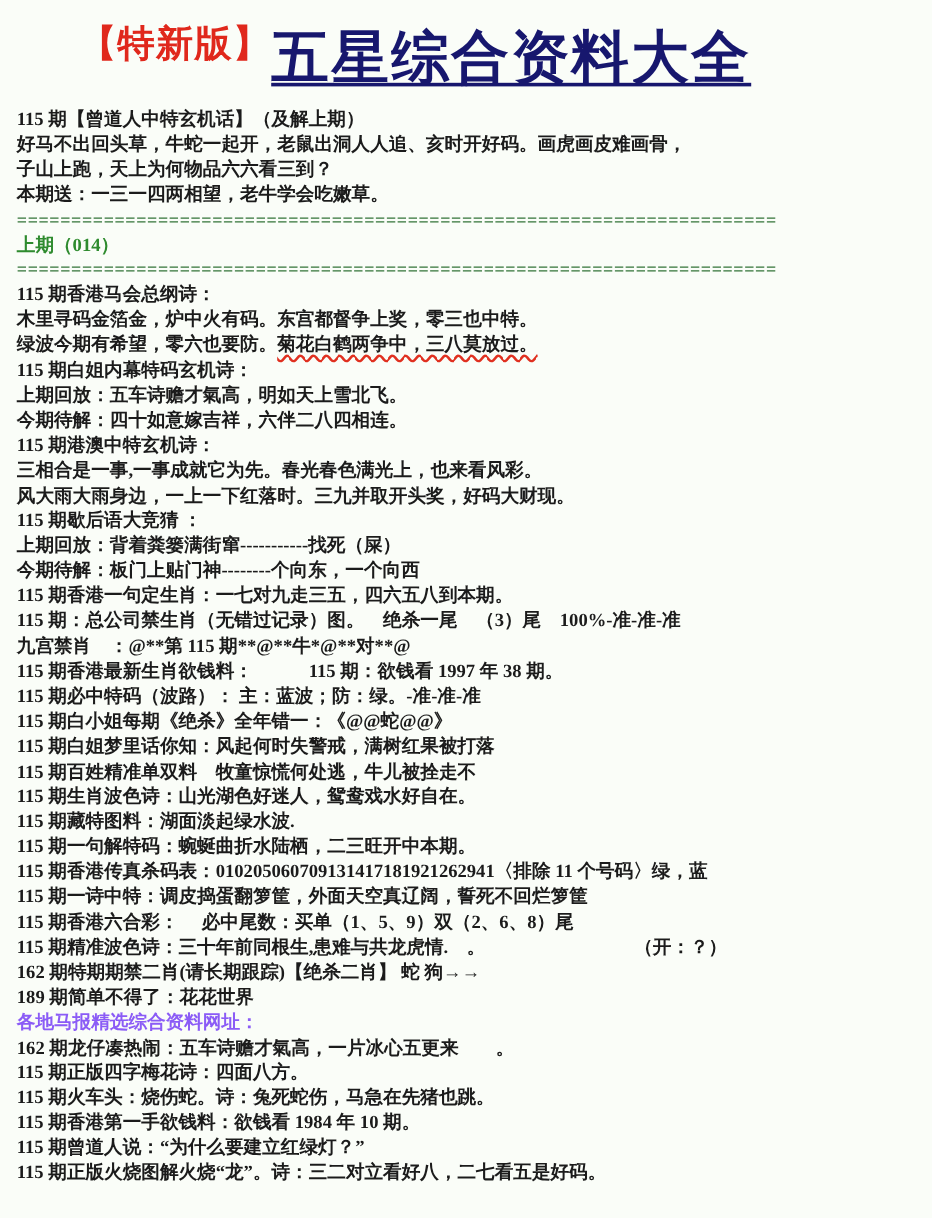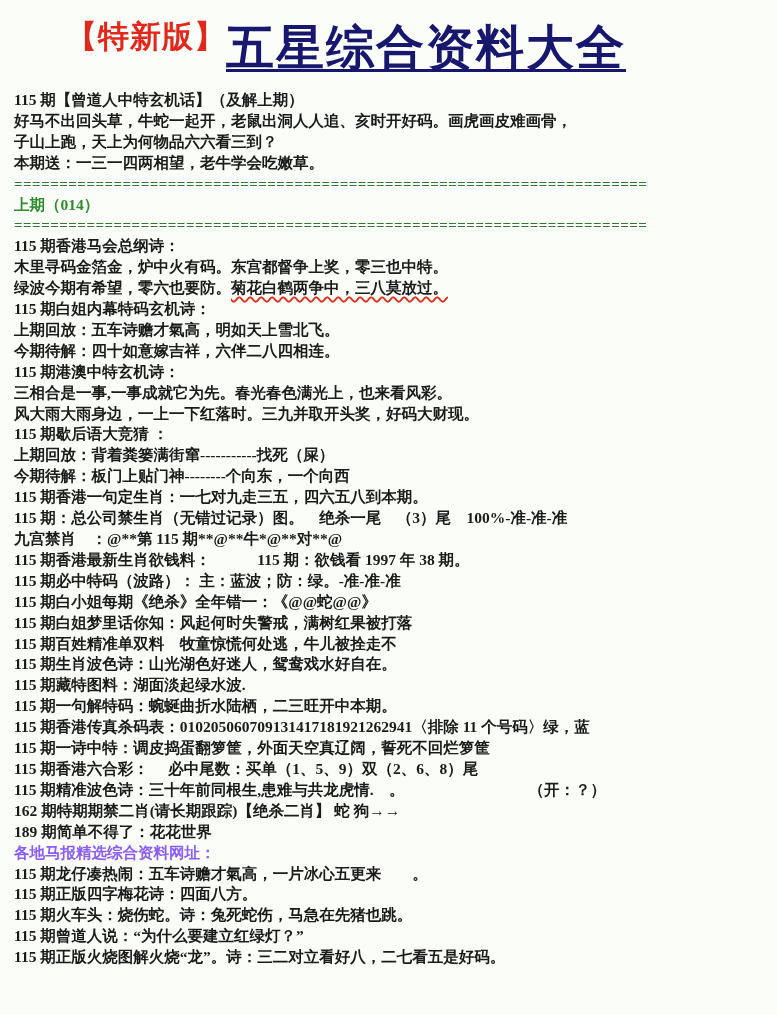--- a/index.html
+++ b/index.html
@@ -66,19 +66,20 @@
       <div class="line normal"><span>115 期生肖波色诗：山光湖色好迷人，鸳鸯戏水好自在。</span></div>
       <div class="line normal"><span>115 期藏特图料：湖面淡起绿水波.</span></div>
       <div class="line normal"><span>115 期一句解特码：蜿蜒曲折水陆栖，二三旺开中本期。</span></div>
       <div class="line normal"><span>115 期香港传真杀码表：010205060709131417181921262941〈排除 11 个号码〉绿，蓝</span></div>
       <div class="line normal"><span>115 期一诗中特：调皮捣蛋翻箩筐，外面天空真辽阔，誓死不回烂箩筐</span></div>
       <div class="line normal"><span>115 期香港六合彩：　 必中尾数：买单（1、5、9）双（2、6、8）尾</span></div>
       <div class="line normal"><span>115 期精准波色诗：三十年前同根生,患难与共龙虎情.　。　　　　　　　　（开：？）</span></div>
       <div class="line normal"><span>162 期特期期禁二肖(请长期跟踪)【绝杀二肖】 蛇 狗→→</span></div>
       <div class="line normal"><span>189 期简单不得了：花花世界</span></div>
       <div class="line link"><span>各地马报精选综合资料网址：</span></div>
-      <div class="line normal"><span>115 期龙仔凑热闹：五车诗赡才氣高，一片冰心五更来　　。</span></div>
+      <div class="line normal"><span>162 期龙仔凑热闹：五车诗赡才氣高，一片冰心五更来　　。</span></div>
       <div class="line normal"><span>115 期正版四字梅花诗：四面八方。</span></div>
       <div class="line normal"><span>115 期火车头：烧伤蛇。诗：兔死蛇伤，马急在先猪也跳。</span></div>
+      <div class="line normal"><span>115 期香港第一手欲钱料：欲钱看 1984 年 10 期。</span></div>
       <div class="line normal"><span>115 期曾道人说：“为什么要建立红绿灯？”</span></div>
       <div class="line normal"><span>115 期正版火烧图解火烧“龙”。诗：三二对立看好八，二七看五是好码。</span></div>
     </div>
 </div>
 
 </body></html>

